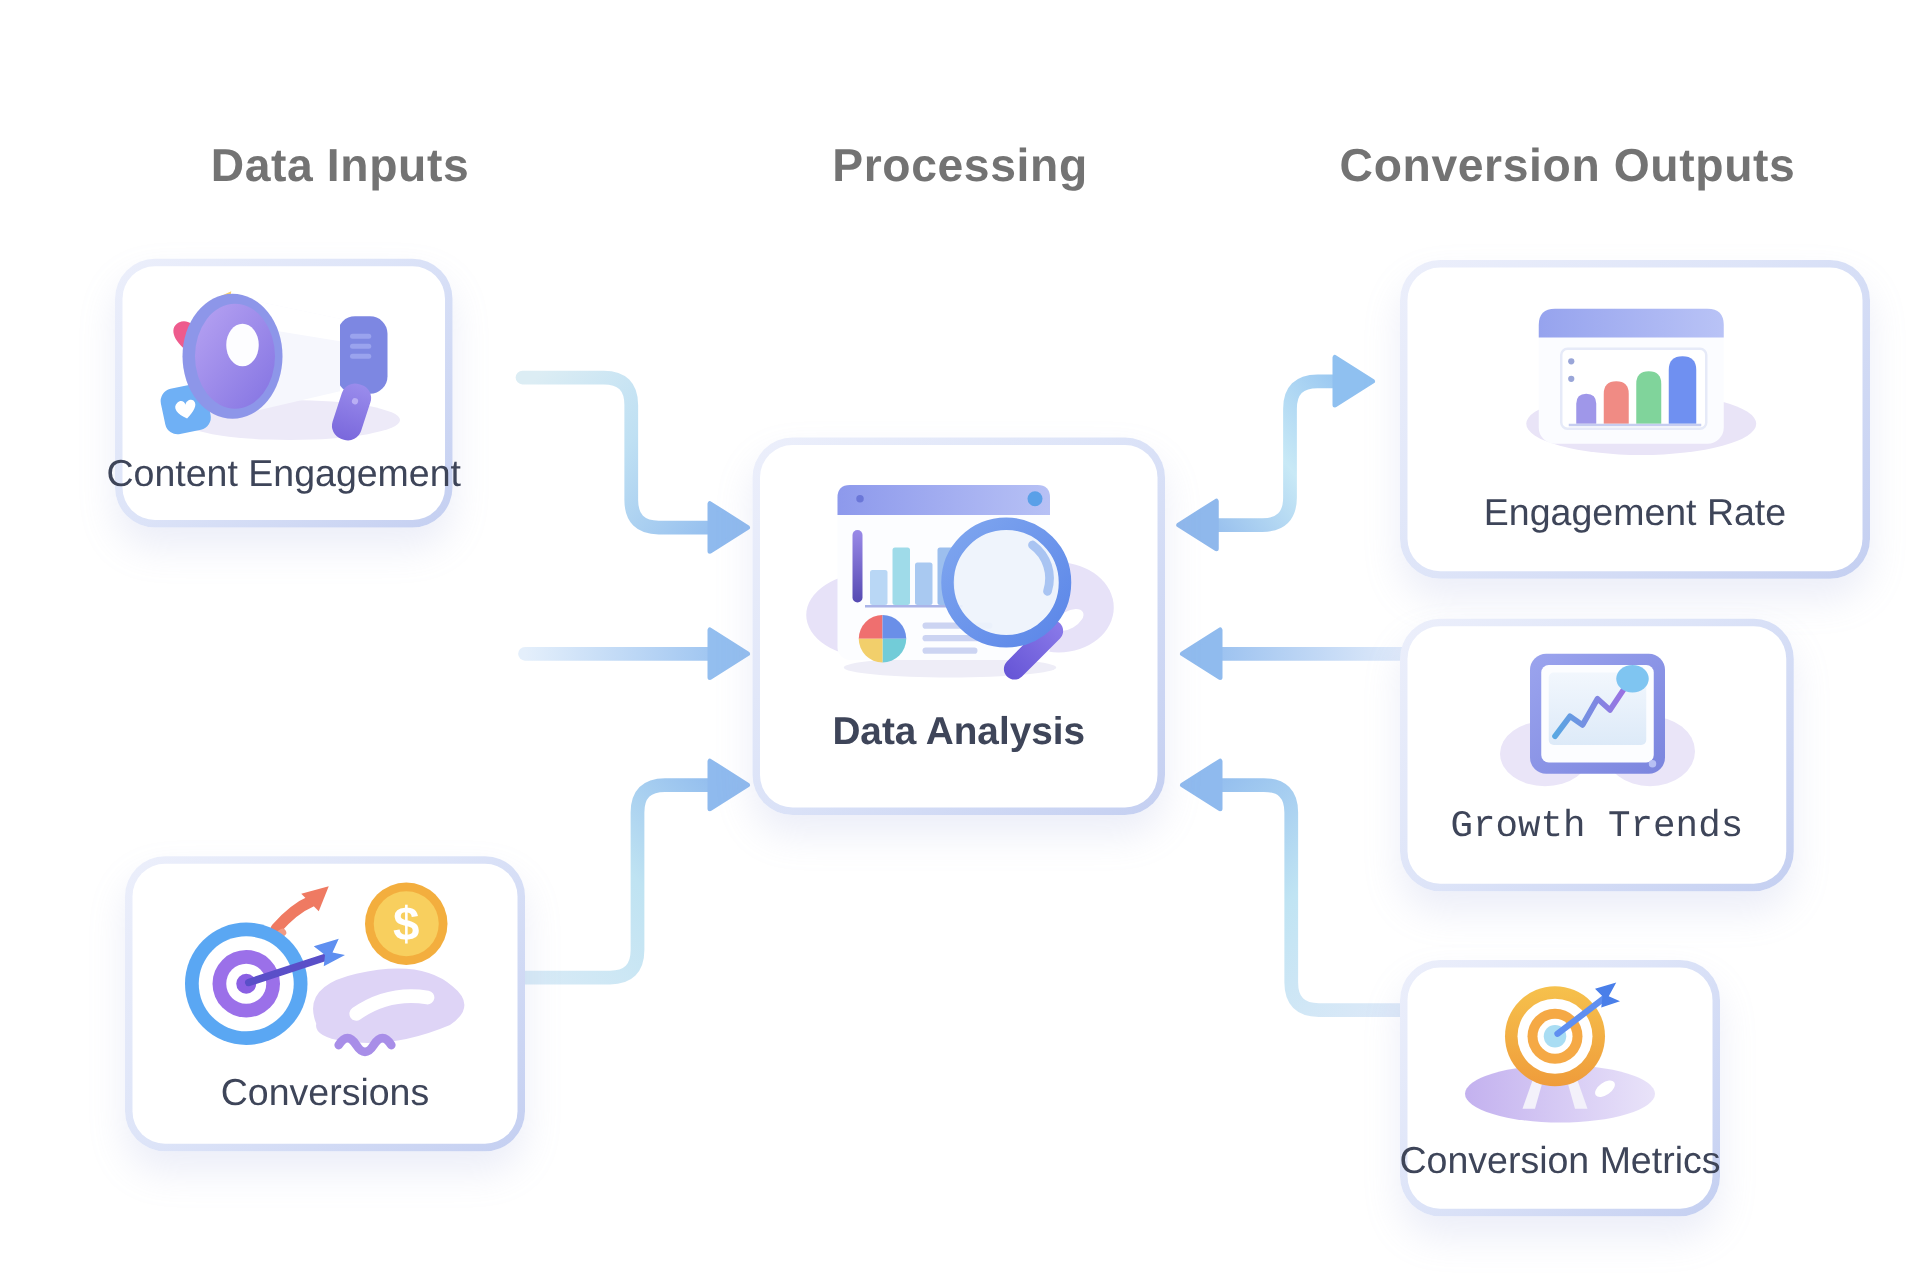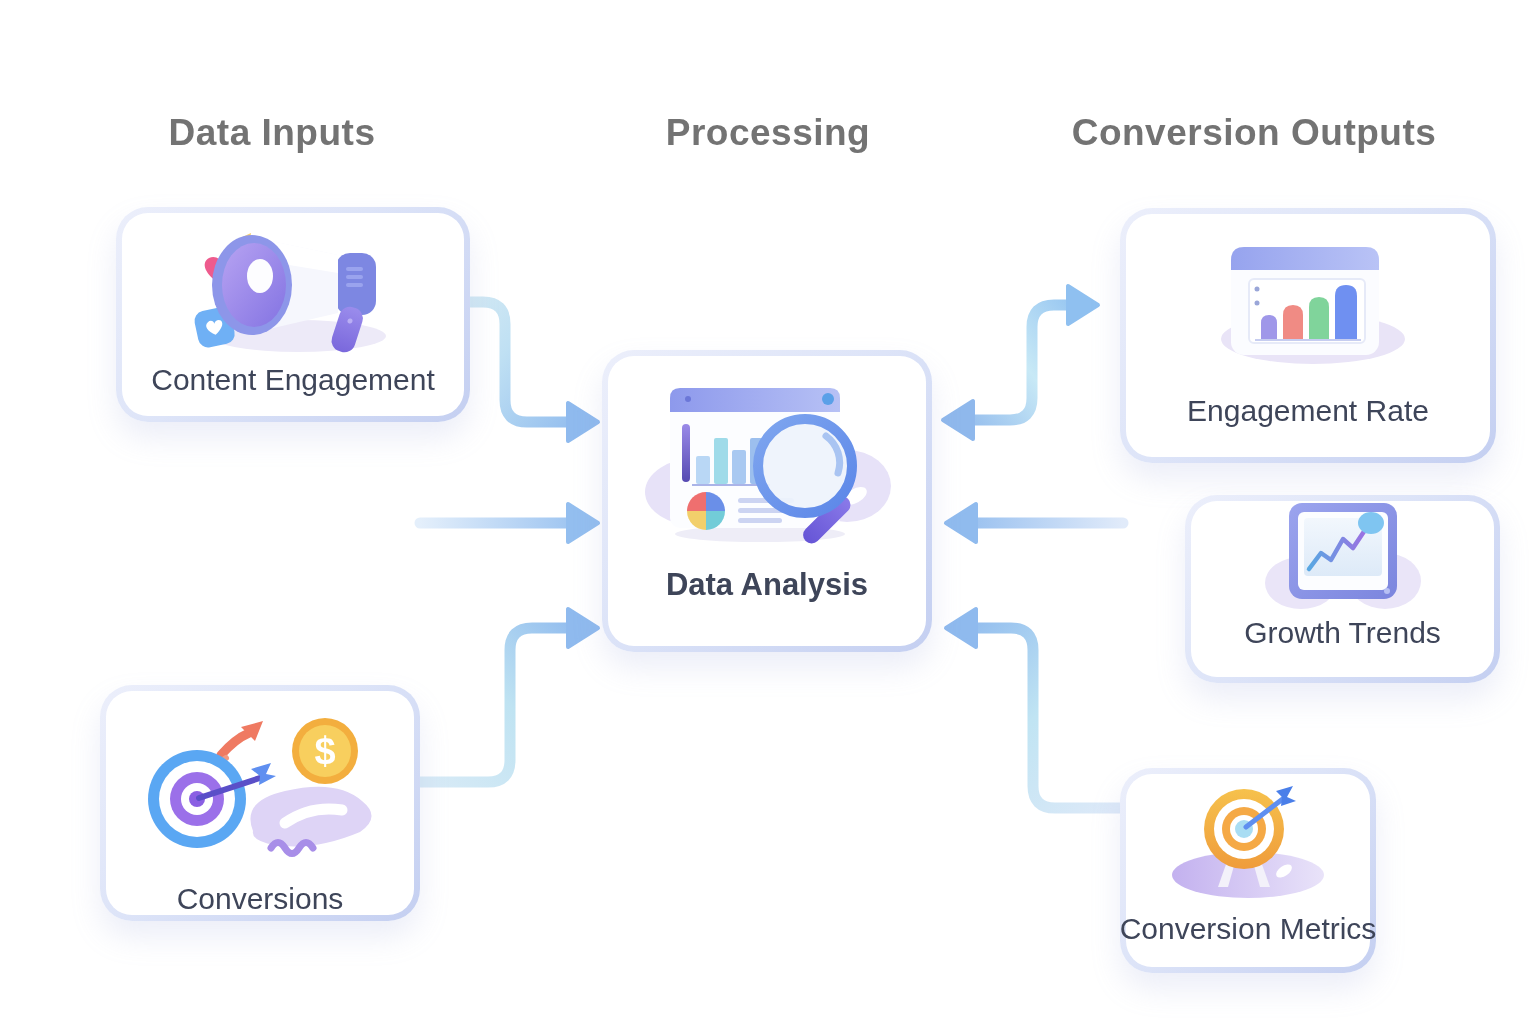--- a/index.html
+++ b/index.html
@@ -96,21 +96,21 @@
       <path d="M 1123 523 L 976 523" fill="none" stroke="url(#a5)" stroke-width="11" stroke-linecap="round"></path>
       <polygon points="946,523 976,504 976,542" fill="#90bbee" stroke="#90bbee" stroke-width="4" stroke-linejoin="round"></polygon>
     </g>
 
     <g>
       <path d="M 1120 808 L 1055 808 Q 1033 808 1033 786 L 1033 650 Q 1033 628 1011 628 L 976 628" fill="none" stroke="url(#a6)" stroke-width="11" stroke-linecap="round"></path>
       <polygon points="946,628 976,609 976,647" fill="#8fbaee" stroke="#8fbaee" stroke-width="4" stroke-linejoin="round"></polygon>
     </g>
   </svg>
 
-  <div class="node" style="left:116px; top:207px; width:354px; height:215px;">
+  <div class="node" style="left:92px; top:207px; width:270px; height:215px;">
     <div class="node-inner">
       <div class="icon-wrap">
         <svg width="215" height="135" viewBox="0 0 215 135">
           <defs>
             <linearGradient id="mgCone" x1="0" y1="0" x2="1" y2="1">
               <stop offset="0" stop-color="#b7a3f2"></stop>
                 <stop offset="1" stop-color="#8373e2"></stop>
             </linearGradient>
             <linearGradient id="mgHandle" x1="0" y1="0" x2="0" y2="1">
               <stop offset="0" stop-color="#9a8cec"></stop>
@@ -161,21 +161,21 @@
           <path d="M 80 56 l 11 -7" stroke="#f29a82" stroke-width="6" stroke-linecap="round"></path>
           <circle cx="62" cy="90" r="49" fill="#5aa7f3"></circle>
           <circle cx="62" cy="90" r="38" fill="#ffffff"></circle>
           <circle cx="62" cy="90" r="27" fill="#9b70e9"></circle>
           <circle cx="62" cy="90" r="16" fill="#ffffff"></circle>
           <circle cx="62" cy="90" r="8" fill="#8a5fe3"></circle>
           <line x1="64" y1="89" x2="128" y2="68" stroke="#5a4fc8" stroke-width="6" stroke-linecap="round"></line>
           <path d="M 116 60 l 20 -6 l -5 11 l 10 2 l -17 9 l 1 -9 z" fill="#5f8ff0"></path>
         </svg>
       </div>
-      <div class="node-label" style="">Conversions</div>
+      <div class="node-label" style="padding-bottom:24px;">Conversions</div>
     </div>
   </div>
 
   <div class="node" style="left:602px; top:350px; width:330px; height:302px;">
     <div class="node-inner">
       <div class="icon-wrap">
         <svg width="250" height="175" viewBox="0 0 250 175">
           <defs>
             <linearGradient id="daHeader" x1="0" y1="0" x2="1" y2="0">
               <stop offset="0" stop-color="#8d99ec"></stop>
@@ -248,21 +248,21 @@
           <path d="M 82 100 v -24 q 0 -10 10 -10 q 10 0 10 10 v 24 z" fill="#f08b84"></path>
           <path d="M 108 100 v -32 q 0 -10 10 -10 q 10 0 10 10 v 32 z" fill="#80d49b"></path>
           <path d="M 134 100 v -43 q 0 -11 11 -11 q 11 0 11 11 v 43 z" fill="#6f90f1"></path>
           <line x1="54" y1="101" x2="160" y2="101" stroke="#c6cdf0" stroke-width="2"></line>
         </svg>
       </div>
       <div class="node-label" style="padding-bottom:30px;">Engagement Rate</div>
     </div>
   </div>
 
-  <div class="node" style="left:1185px; top:495px; width:315px; height:188px;">
+  <div class="node" style="left:1120px; top:495px; width:315px; height:218px;font-family:Liberation Mono, monospace;">
     <div class="node-inner">
       <div class="icon-wrap">
         <svg width="160" height="125" viewBox="0 0 160 125">
           <defs>
             <linearGradient id="gtFrame" x1="0" y1="0" x2="1" y2="1">
               <stop offset="0" stop-color="#9ba4ee"></stop>
                 <stop offset="1" stop-color="#7b85de"></stop>
             </linearGradient>
             <linearGradient id="gtScreen" x1="0" y1="0" x2="0" y2="1">
               <stop offset="0" stop-color="#f2f7fd"></stop>

